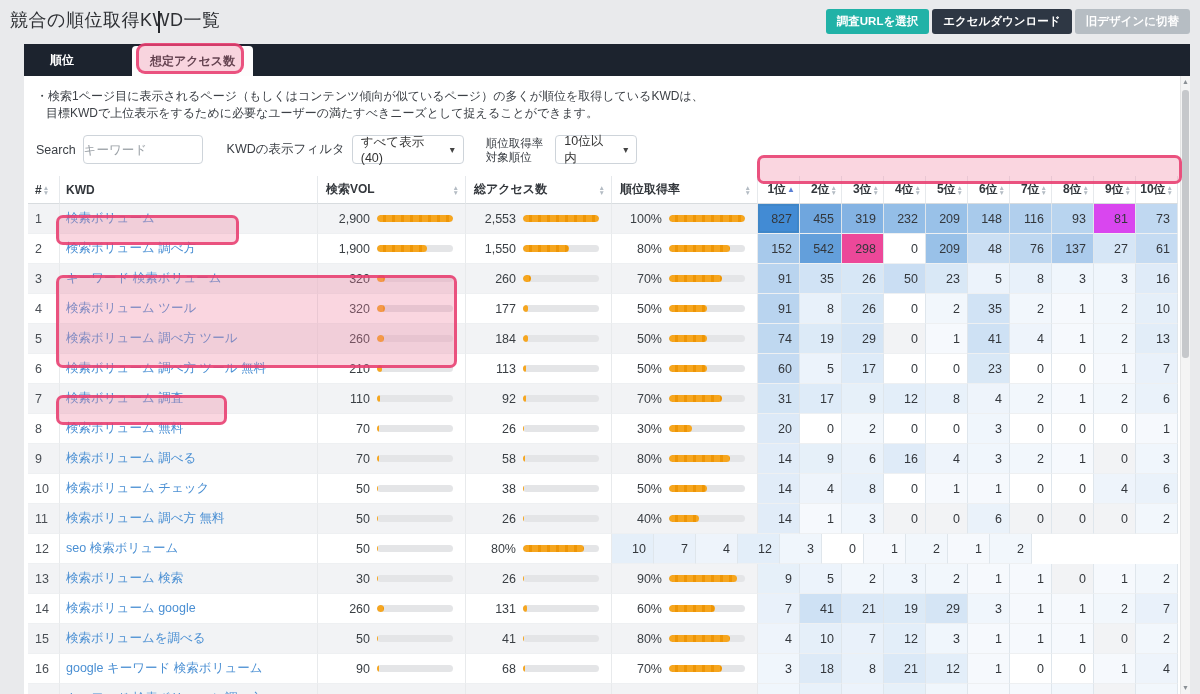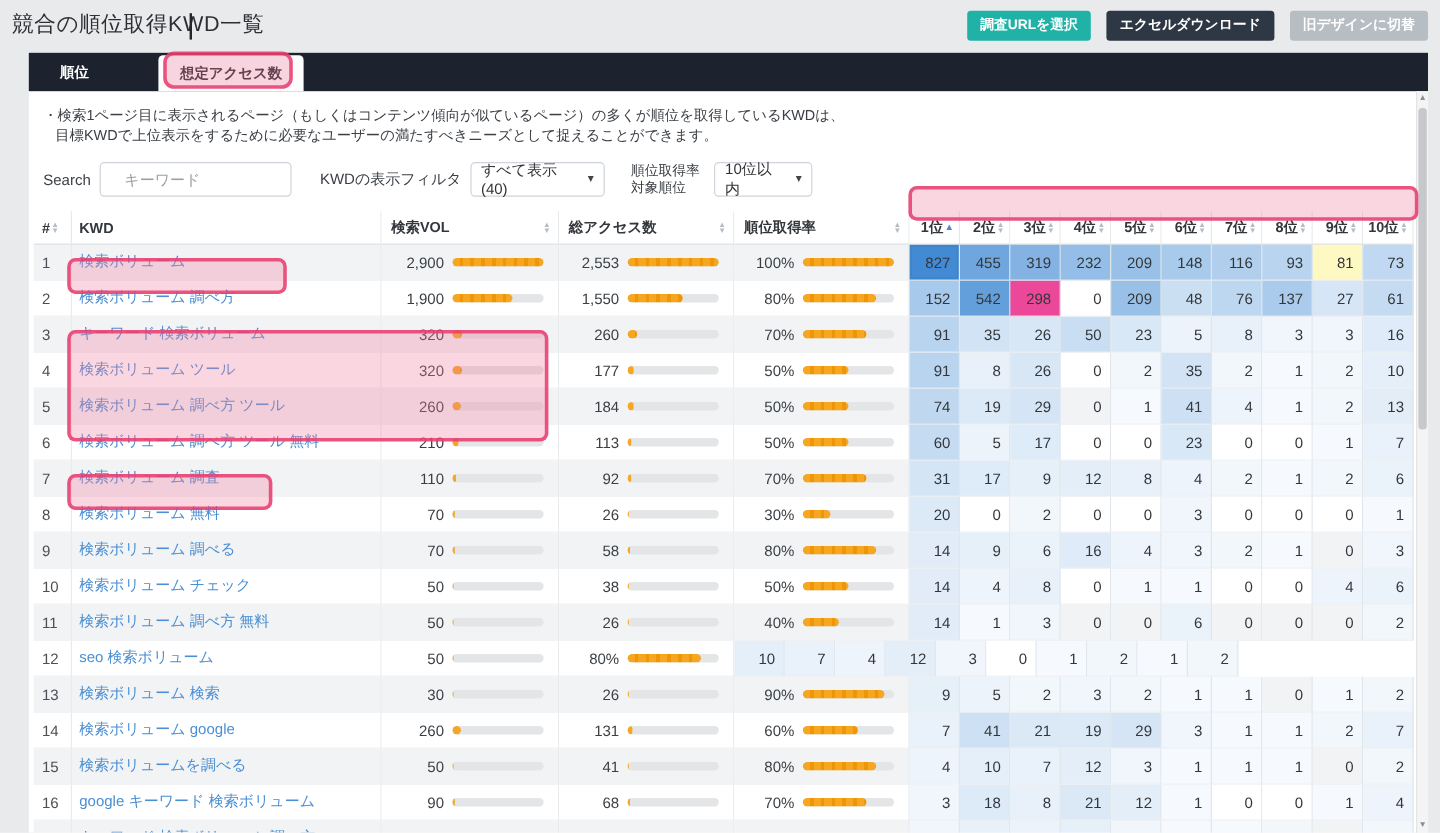--- a/index.html
+++ b/index.html
@@ -6,37 +6,37 @@
   body{
     width:1200px;height:694px;overflow:hidden;position:relative;
     background:#e9eaec;
     font-family:"Liberation Sans","DejaVu Sans",sans-serif;
     -webkit-font-smoothing:antialiased;
   }
   
   .topbar{position:absolute;left:0;top:0;width:100%;height:44px;}
   .page-title{position:absolute;left:10px;top:8px;font-size:18px;font-weight:400;color:#2d2f33;letter-spacing:.5px;}
   .title-cursor{position:absolute;left:158px;top:11px;width:2px;height:22px;background:#24262a;}
-  .top-buttons{position:absolute;right:10px;top:9px;display:flex;gap:13px;}
+  .top-buttons{position:absolute;right:10px;top:9px;display:flex;gap:3px;}
   .btn{height:25px;padding:0 11px;border:none;border-radius:3px;color:#fff;font-size:11.5px;font-weight:bold;font-family:inherit;cursor:pointer;line-height:25px;}
   .btn.teal{background:#21b2a7;}
   .btn.dark{background:#2e3744;}
   .btn.gray{background:#b6bdc3;}
   
   .panel{position:absolute;left:24px;top:44px;right:10px;bottom:0;background:#fff;}
   .tabbar{height:32px;background:#1c232e;display:flex;align-items:center;padding-left:12px;}
   .tab{color:#fff;font-size:12px;font-weight:bold;padding:0 14px;line-height:32px;cursor:pointer;}
   .tab.active{margin-left:44px;background:#fdfdfd;color:#23262b;border-radius:4px 4px 0 0;line-height:30px;align-self:flex-end;padding:0 18px;}
   .panel-body{position:absolute;left:0;top:32px;right:10px;bottom:0;overflow:hidden;}
   .desc{margin:12px 0 0 12px;font-size:12px;color:#3c4046;line-height:17px;}
   .desc .ln2{padding-left:10px;}
   
   .filters{display:flex;align-items:center;margin:13px 0 0 12px;font-size:12.5px;color:#3c4046;}
   .filters label{margin-right:7px;}
-  .search-input{width:118px;height:27px;border:1px solid #ced4da;border-radius:4px;padding:0 20px;font-size:12.5px;font-family:inherit;color:#333;}
+  .search-input{width:118px;height:27px;border:1px solid #ced4da;border-radius:4px;padding:0 0;font-size:12.5px;font-family:inherit;color:#333;}
   .search-input::placeholder{color:#9aa0a6;}
   .lbl-kwd{margin-left:24px;}
   .select{height:29px;border:1px solid #ced4da;border-radius:4px;background:#fff;display:flex;align-items:center;justify-content:space-between;padding:0 8px;font-size:12.5px;color:#333;cursor:pointer;box-sizing:border-box;}
   .select .chev{font-size:10px;color:#444;margin-left:10px;}
   .sel-kwd{width:112px;}
   .lbl-rate{margin-left:22px;font-size:11.5px;line-height:14px;}
   .sel-rate{width:82px;margin-left:12px;}
   
   .table{margin:12px 0 0 4px;}
   .thead{display:flex;height:28px;}
@@ -251,21 +251,21 @@
               </div>
             </div>
             <div class="td col-rank heat-max" style="background: rgb(66, 139, 212);">827</div>
             <div class="td col-rank" style="background: rgb(111, 166, 222);">455</div>
             <div class="td col-rank" style="background: rgb(132, 179, 227);">319</div>
             <div class="td col-rank" style="background: rgb(148, 190, 231);">232</div>
             <div class="td col-rank" style="background: rgb(153, 193, 232);">209</div>
             <div class="td col-rank" style="background: rgb(168, 202, 235);">148</div>
             <div class="td col-rank" style="background: rgb(177, 207, 237);">116</div>
             <div class="td col-rank" style="background: rgb(184, 212, 239);">93</div>
-            <div class="td col-rank" style="background: #fef9c3;">81</div>
+            <div class="td col-rank" style="background: #d946ef;">81</div>
             <div class="td col-rank" style="background: rgb(192, 216, 241);">73</div>
           </div>
           <div class="tr even">
             <div class="td col-idx">2</div>
             <div class="td col-kwd">
               <a>検索ボリューム 調べ方</a>
             </div>
             <div class="td col-vol">
               <span class="num num-vol">1,900</span>
               <div class="track">

